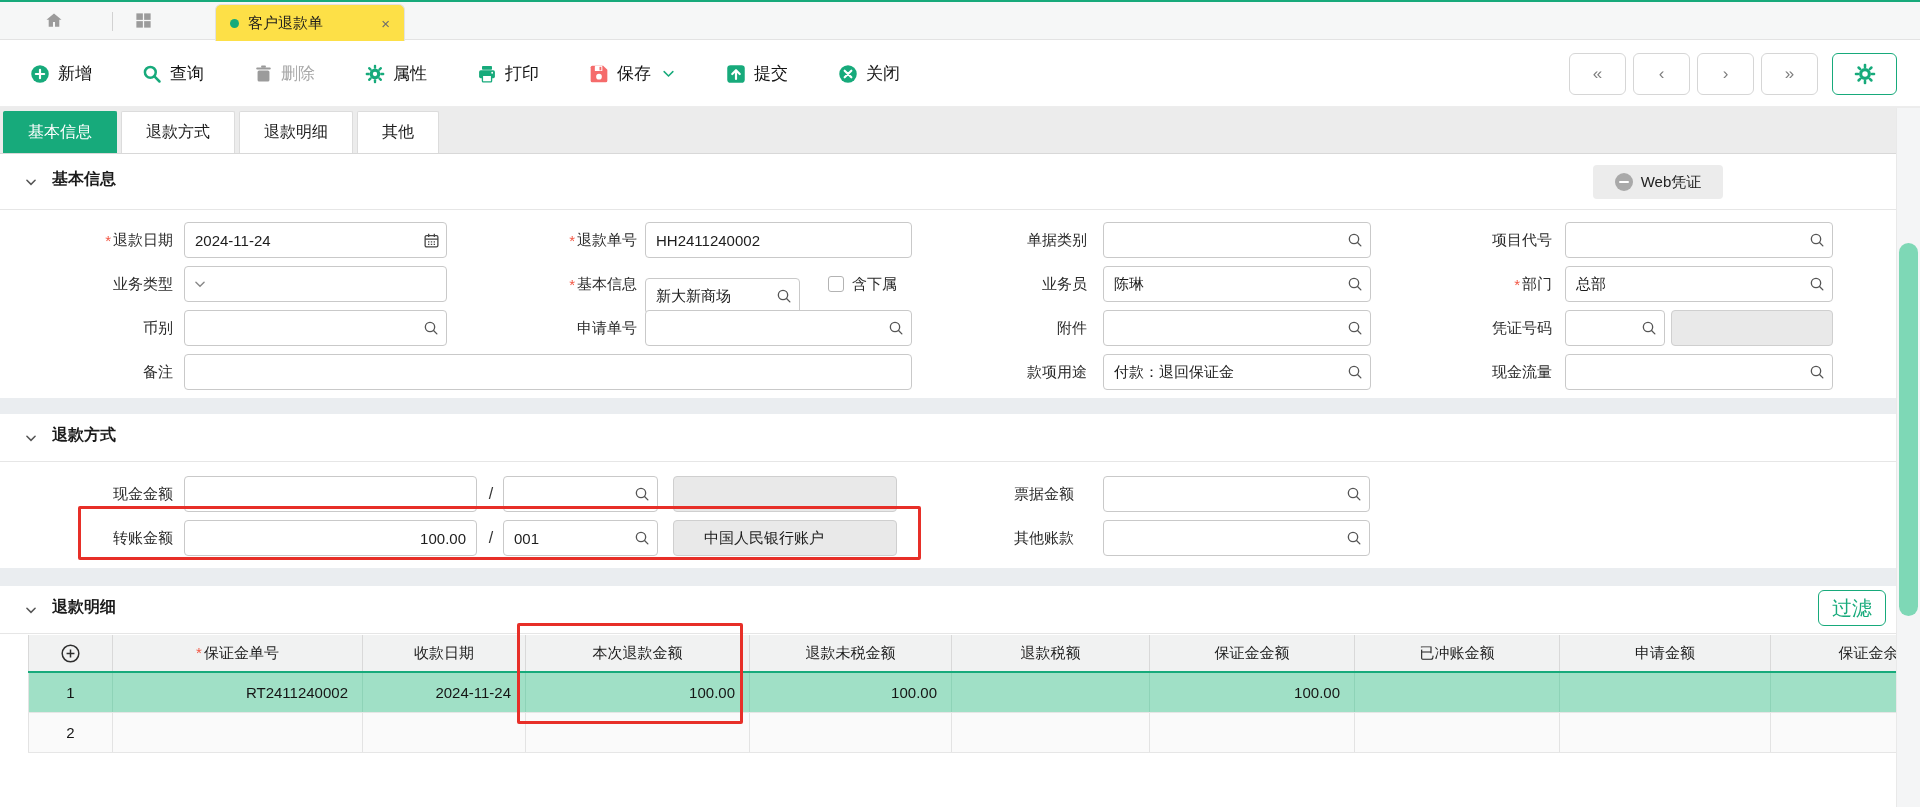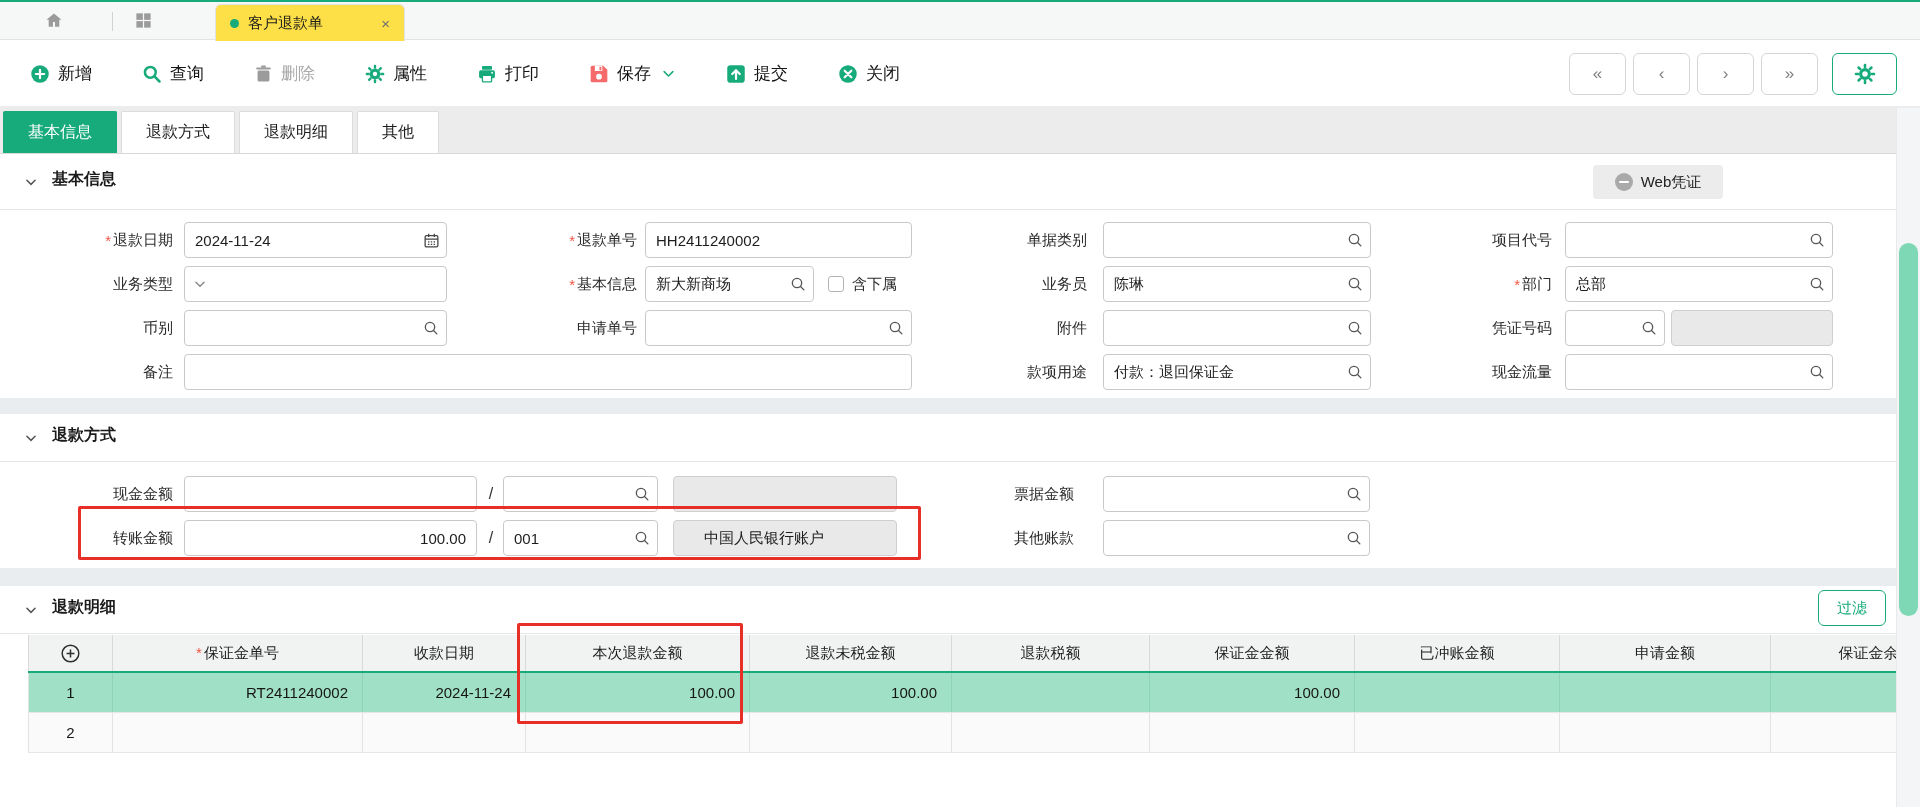--- a/index.html
+++ b/index.html
@@ -67,39 +67,39 @@
   .req{color:#f25643;margin-right:2px;}
   .lb1{left:0;width:173px;} .lb2{left:437px;width:200px;} .lb3{left:887px;width:200px;} .lb4{left:1352px;width:200px;}
   .fd{position:absolute;top:0;height:36px;border:1px solid #c9c9c9;border-radius:4px;background:#fff;
       box-sizing:border-box;display:flex;align-items:center;overflow:hidden;}
   .fd input{border:none;outline:none;background:transparent;flex:1;min-width:0;padding:0 10px;
             font:inherit;color:#1d1d1d;height:100%;}
   .fd input.rnum{text-align:right;}
   .fdicon{width:30px;flex:none;display:flex;align-items:center;justify-content:center;cursor:pointer;}
   .fd.gray{background:#e9e9e9;border-color:#cfcfcf;padding-left:20px;}
   .fd1{left:184px;width:263px;} .fd2{left:645px;width:267px;} .fd3{left:1103px;width:268px;} .fd4{left:1565px;width:268px;}
-  .fd2.short{width:169px;} .fd4.vsmall{width:100px;}
+  .fd2.short{width:155px;margin-top:12px;} .fd4.vsmall{width:100px;}
   .fd4b{left:1671px;width:162px;}
   .fd-remark{left:184px;width:728px;}
   .cbox{position:absolute;left:828px;top:10px;width:16px;height:16px;border:1px solid #b3b3b3;border-radius:3px;
         background:#fff;box-sizing:border-box;cursor:pointer;}
   .cblab{position:absolute;left:852px;top:0;height:36px;display:flex;align-items:center;color:#2a2a2a;}
 
   .m-f1{left:184px;width:293px;} .m-slash{position:absolute;left:483px;top:0;width:16px;height:36px;
         display:flex;align-items:center;justify-content:center;color:#333;font-size:16px;}
   .m-f2{left:503px;width:155px;} .m-f3{left:673px;width:224px;}
   .m-lbr{left:869px;width:205px;} .m-fr{left:1103px;width:267px;}
 
   .redbox{position:absolute;border:3px solid #e72f28;border-radius:2px;pointer-events:none;z-index:6;box-sizing:border-box;}
   .rb1{left:78px;top:506px;width:843px;height:54px;}
   .rb2{left:517px;top:623px;width:226px;height:101px;}
 
   
   .filterbtn{position:absolute;left:1818px;top:590px;width:68px;height:36px;border:1px solid #17aa7b;border-radius:6px;
-             background:#fff;color:#17aa7b;font-size:15px;display:flex;align-items:center;justify-content:center;
+             background:#fff;color:#17aa7b;font-size:20px;display:flex;align-items:center;justify-content:center;
              cursor:pointer;box-sizing:border-box;}
   .twrap{position:absolute;left:8px;top:635px;width:1876px;height:120px;overflow:hidden;padding-left:20px;}
   table.grid{table-layout:fixed;border-collapse:collapse;width:1953px;}
   .grid th{height:37px;background:#f1f2f2;border-bottom:2px solid #17aa7b;border-right:1px solid #d9d9d9;
            font-weight:normal;font-size:15px;color:#1c1c1c;text-align:center;padding:0 4px;box-sizing:border-box;white-space:nowrap;}
   .grid th:first-child{border-left:1px solid #d9d9d9;}
   .grid td{height:40px;border-right:1px solid #e3e3e3;border-bottom:1px solid #e6e6e6;font-size:15px;color:#161616;
            padding:0 14px;box-sizing:border-box;white-space:nowrap;overflow:hidden;background:#fafafa;}
   .grid td:first-child{border-left:1px solid #e3e3e3;}
   .grid tr.hl td{background:#a0e0c6;border-right-color:#8ed3b7;}

